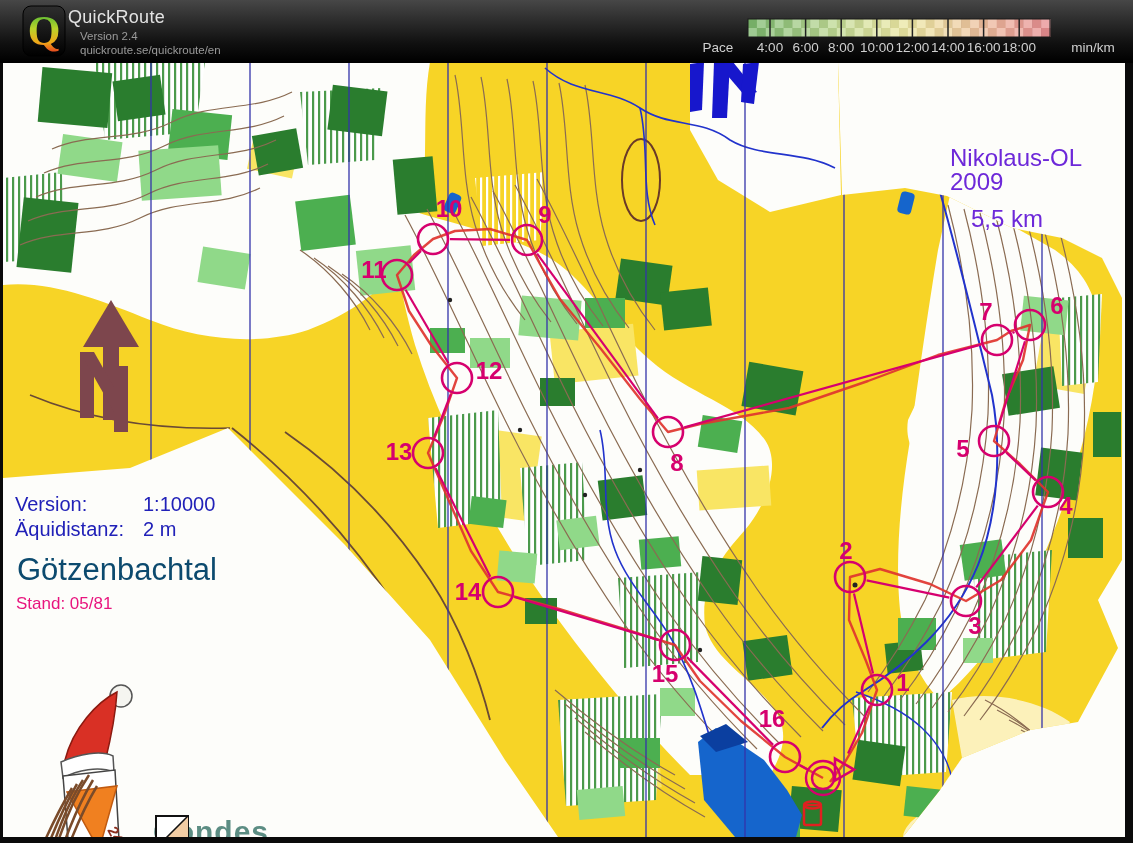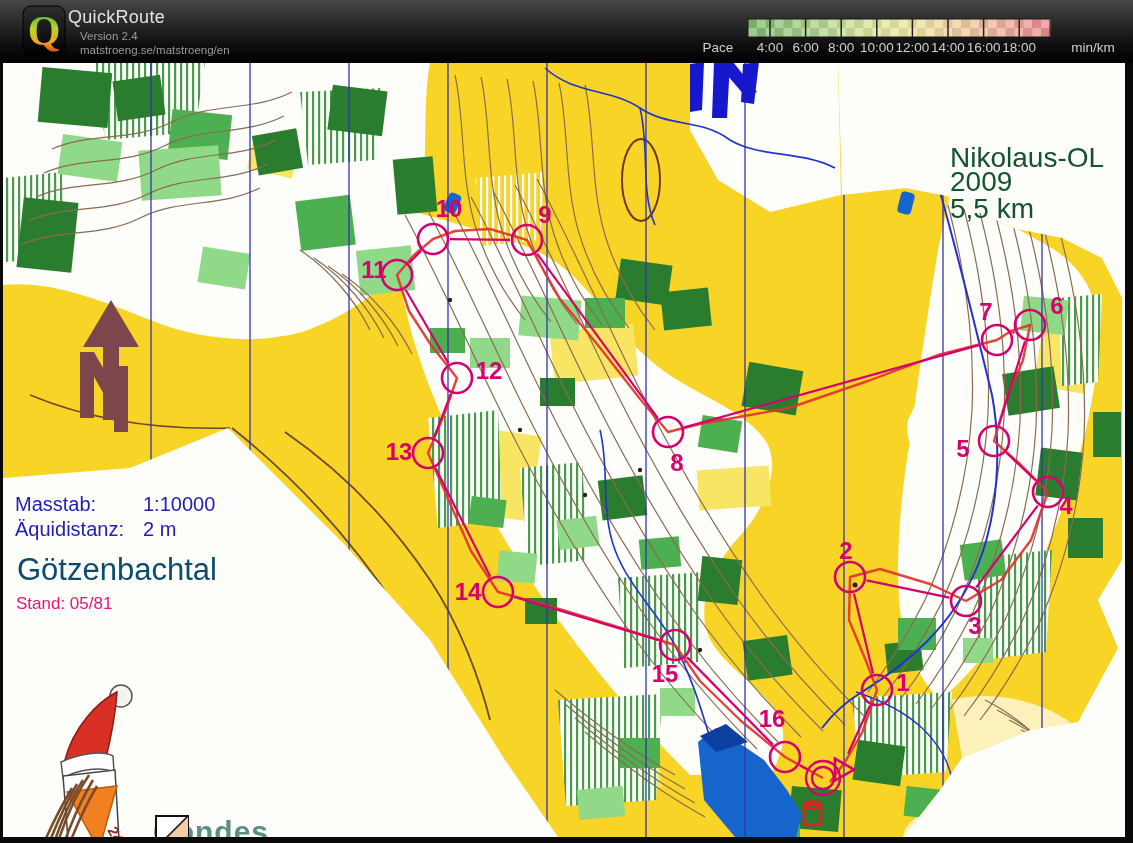--- a/index.html
+++ b/index.html
@@ -11,22 +11,22 @@
     border-bottom:1px solid #000;z-index:30;}
   #logo{position:absolute;left:22px;top:5px;width:44px;height:52px;}
   #apptitle{position:absolute;left:68px;top:7px;color:#e3e3e3;font-size:18px;letter-spacing:.3px;}
   #appver{position:absolute;left:80px;top:30px;color:#9b9b9b;font-size:11.5px;text-align:center;}
   #appurl{position:absolute;left:80px;top:44px;color:#9b9b9b;font-size:11.5px;}
   #legendsvg{position:absolute;left:690px;top:0;width:443px;height:62px;}
   
   #mapwrap{position:absolute;left:3px;top:62px;width:1122px;height:775px;background:#fdfdfa;overflow:hidden;}
   #mapsvg{position:absolute;left:-3px;top:-62px;width:1133px;height:843px;}
   .ovl{position:absolute;z-index:20;}
-  #eventblock{left:947px;top:84px;color:#14532d;font-size:28px;line-height:24px;}
-  #eventblock .d{margin-top:3px;padding-left:0;}
+  #eventblock{left:947px;top:84px;color:#6d28d9;font-size:24px;line-height:24px;}
+  #eventblock .d{margin-top:13px;padding-left:21px;}
   #scaleblock{left:12px;top:430px;color:#2121b8;font-size:20px;line-height:25px;}
   .srow{display:flex;}
   .srow .lab{width:128px;}
   #mapname{left:14px;top:490px;color:#0c4a6e;font-size:31px;}
   #standlbl{left:13px;top:532px;color:#e8147e;font-size:17px;}
   #condes{left:150px;top:753px;width:230px;}
   #condesname{color:#5c8d83;font-size:30px;font-weight:bold;letter-spacing:1px;}
   #condeslogo{position:absolute;left:152px;top:753px;width:34px;height:34px;}
 </style>
 </head>
@@ -45,21 +45,21 @@
       <linearGradient id="lbg" x1="0" y1="0" x2="0" y2="1">
         <stop offset="0" stop-color="#2e2e2e"></stop>
             <stop offset="1" stop-color="#000"></stop>
       </linearGradient>
     </defs>
     <rect x="1" y="1" width="42" height="50" rx="8" fill="url(#lbg)" stroke="#000"></rect>
     <text x="22" y="40" text-anchor="middle" font-size="42" font-weight="bold" font-family="Liberation Serif, serif" fill="url(#qgrad)">Q</text>
   </svg>
   <div id="apptitle">QuickRoute</div>
   <div id="appver">Version 2.4</div>
-  <div id="appurl">matstroeng.se/matstroeng/en</div>
+  <div id="appurl">quickroute.se/quickroute/en</div>
   <svg id="legendsvg" viewBox="0 0 443 62">
         <rect x="58" y="19" width="9.382352941176471" height="9" fill="rgb(126,185,110)"></rect>
         <rect x="58" y="19" width="9.382352941176471" height="9" fill="rgba(0,0,0,0.06)"></rect>
         <rect x="58" y="28" width="9.382352941176471" height="9" fill="rgb(126,185,110)"></rect>
         <rect x="58" y="28" width="9.382352941176471" height="9" fill="rgba(255,255,255,0.25)"></rect>
         <rect x="66.88235294117646" y="19" width="9.382352941176471" height="9" fill="rgb(132,188,114)"></rect>
         <rect x="66.88235294117646" y="19" width="9.382352941176471" height="9" fill="rgba(255,255,255,0.25)"></rect>
         <rect x="66.88235294117646" y="28" width="9.382352941176471" height="9" fill="rgb(132,188,114)"></rect>
         <rect x="66.88235294117646" y="28" width="9.382352941176471" height="9" fill="rgba(0,0,0,0.06)"></rect>
         <rect x="75.76470588235294" y="19" width="9.382352941176471" height="9" fill="rgb(139,192,118)"></rect>
@@ -517,21 +517,21 @@
   </g>
 </svg>
 
   <div class="ovl" id="eventblock">
     <div>Nikolaus-OL 2009</div>
     <div class="d">5,5 km</div>
   </div>
 
   <div class="ovl" id="scaleblock">
     <div class="srow">
-      <span class="lab">Masstab:</span>
+      <span class="lab">Version:</span>
       <span>1:10000</span>
     </div>
     <div class="srow">
       <span class="lab">Äquidistanz:</span>
       <span>2 m</span>
     </div>
   </div>
 
   <div class="ovl" id="mapname">Götzenbachtal</div>
   <div class="ovl" id="standlbl">Stand: 05/81</div>

